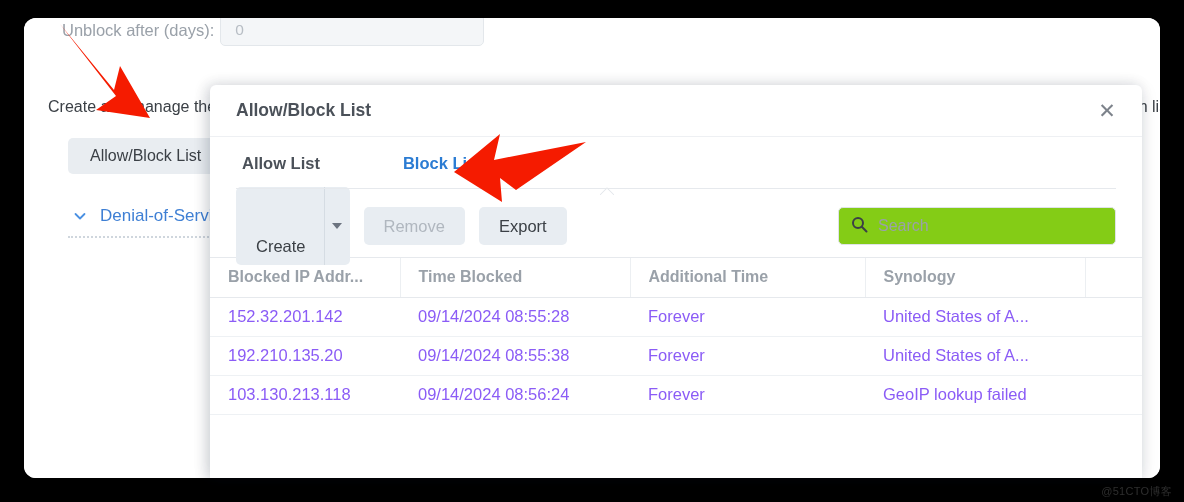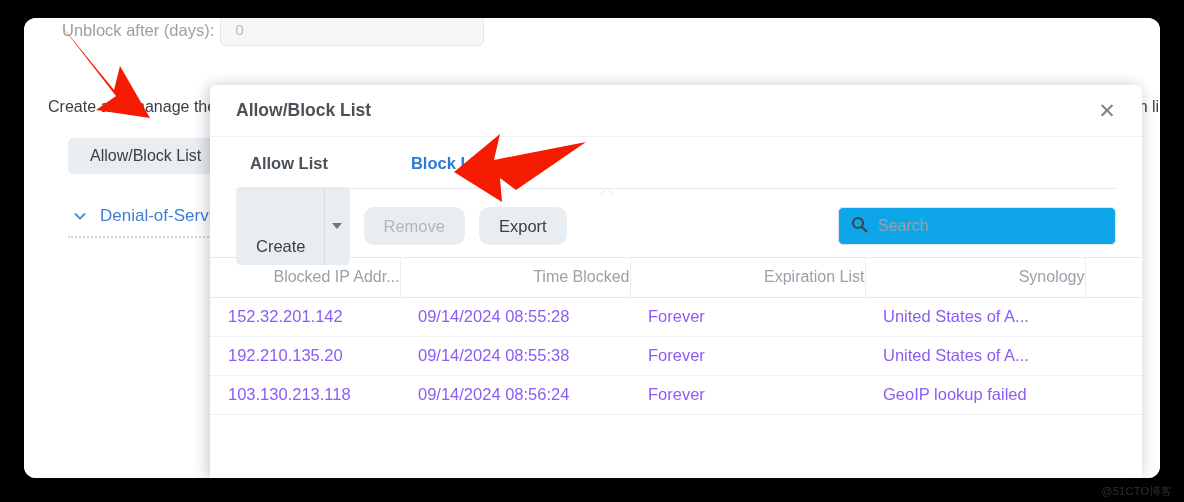--- a/index.html
+++ b/index.html
@@ -135,21 +135,21 @@
     font-weight: 300;
     cursor: pointer;
     line-height: 1;
   }
 
   .tabs {
     position: relative;
     height: 52px;
     display: flex;
     align-items: center;
-    padding-left: 40px;
+    padding-left: 32px;
     gap: 55px;
   }
   .tab {
     font-size: 16.5px;
     font-weight: bold;
     color: #4b5159;
     cursor: pointer;
     position: relative;
     white-space: nowrap;
   }
@@ -171,21 +171,21 @@
   .toolbar {
     display: flex;
     align-items: center;
     padding: 14px 26px 0 26px;
     height: 60px;
   }
   .btn {
     height: 38px;
     background: #e8edf2;
     border: none;
-    border-radius: 10px;
+    border-radius: 5px;
     font-family: "Liberation Sans", sans-serif;
     font-size: 16.5px;
     color: #3b4046;
     padding: 0 20px;
     cursor: pointer;
   }
   .btn.disabled { color: #b0b7bf; cursor: default; }
   .btn-split {
     display: flex;
     align-items: stretch;
@@ -217,21 +217,21 @@
     width: 0; height: 0;
     border-left: 5px solid transparent;
     border-right: 5px solid transparent;
     border-top: 6px solid #6c7480;
   }
   .btn-remove { margin-right: 14px; }
 
   .search-box {
     margin-left: auto;
     width: 278px; height: 38px;
-    background: #0ea5e9;
+    background: #84cc16;
     border: 1px solid #dfe3e8;
     border-radius: 5px;
     display: flex;
     align-items: center;
     padding: 0 12px;
     gap: 10px;
   }
   .search-input {
     border: none;
     outline: none;
@@ -247,22 +247,22 @@
   .table-wrap {
     margin: 8px 0 0 0;
     border-top: 1px solid #e6e9ed;
   }
   table.datatable {
     width: 100%;
     border-collapse: collapse;
     table-layout: fixed;
   }
   table.datatable th {
-    text-align: right;
-    font-weight: normal;
+    text-align: left;
+    font-weight: bold;
     font-size: 16px;
     color: #9aa1a9;
     height: 39px;
     padding-left: 18px;
     border-right: 1px solid #eceff2;
     border-bottom: 1px solid #e6e9ed;
     white-space: nowrap;
     overflow: hidden;
   }
   table.datatable th:first-child { padding-left: 18px; }
@@ -374,21 +374,21 @@
           <col class="col-ip">
             <col class="col-time">
             <col class="col-exp">
           <col class="col-loc">
             <col class="col-pad">
         </colgroup>
         <thead>
           <tr>
             <th>Blocked IP Addr...</th>
             <th>Time Blocked</th>
-            <th>Expiration List</th>
+            <th>Additional Time</th>
             <th>Synology</th>
             <th class="last"></th>
           </tr>
         </thead>
         <tbody>
           <tr>
             <td>152.32.201.142</td>
             <td>09/14/2024 08:55:28</td>
             <td>Forever</td>
             <td>United States of A...</td>

